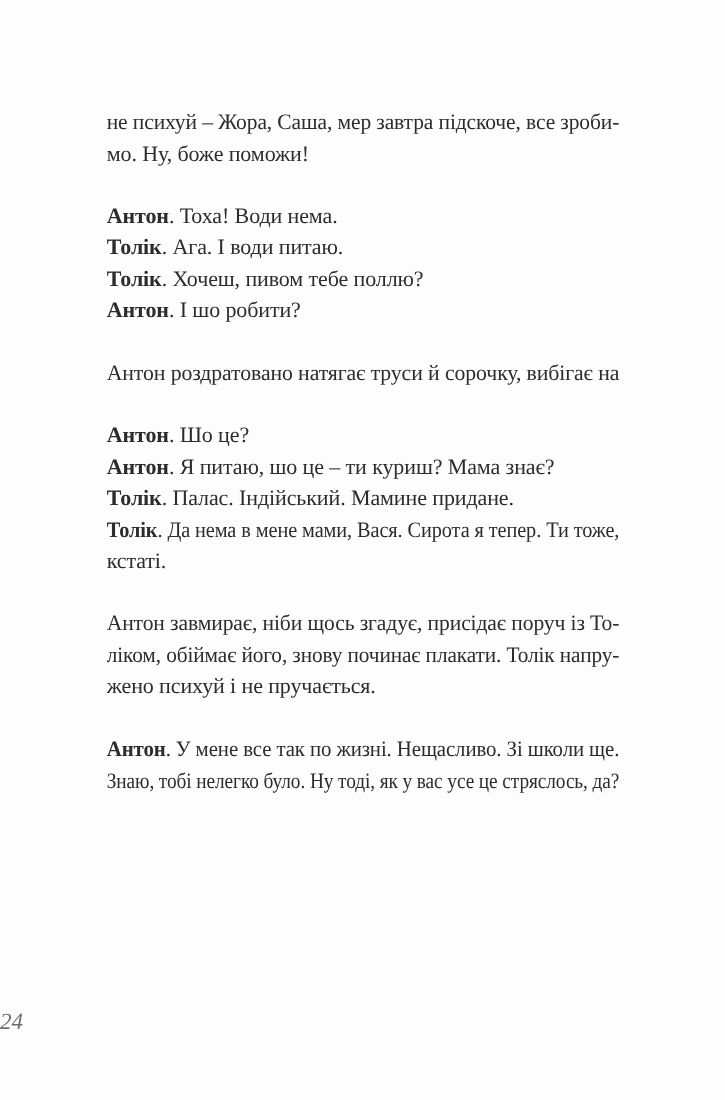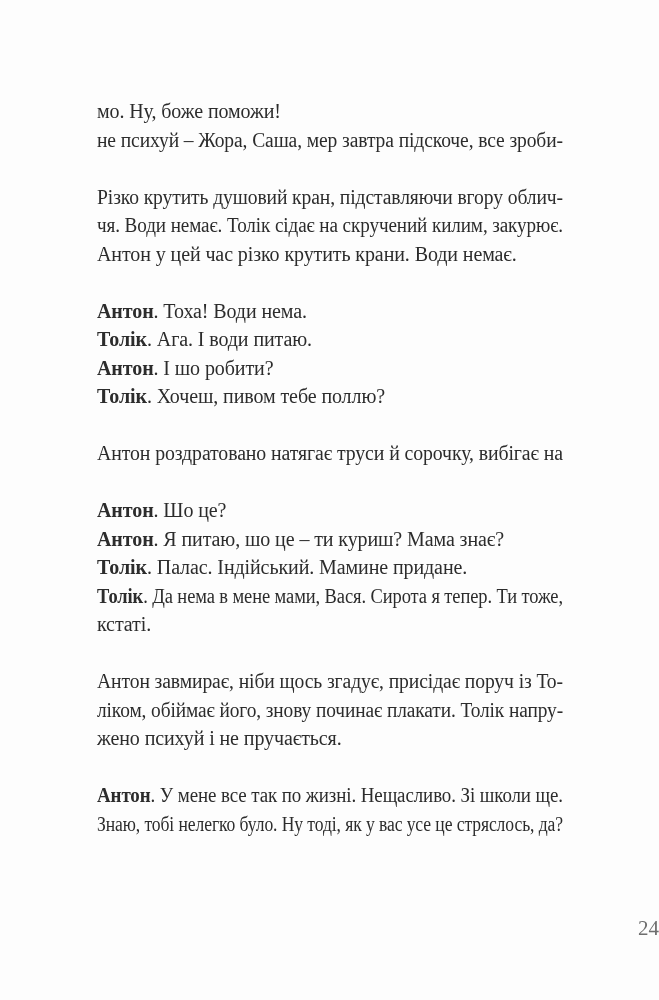--- a/index.html
+++ b/index.html
@@ -35,49 +35,45 @@
   .ln {
     display: inline-block;
     transform-origin: 0 50%;
   }
   .spk { font-weight: 700; }
   .page-number {
     position: absolute;
     top: 916px;
     left: 0;
     width: 659px;
-    text-align: right;
+    text-align: left;
     font-size: 21px;
     line-height: 24px;
     color: #6e6e6e;
+    font-style: italic;
   }
 </style>
 </head>
 <body>
 
 <div class="book-page">
 
   <div class="page-text">
 
     <div class="block">
+      <div class="line j"><span class="ln" style="transform: scaleX(0.977131);">не психуй – Жора, Саша, мер завтра підскоче, все зроби-</span></div>
       <div class="line"><span class="ln">мо. Ну, боже поможи!</span></div>
-      <div class="line j"><span class="ln" style="transform: scaleX(0.977131);">не психуй – Жора, Саша, мер завтра підскоче, все зроби-</span></div>
     </div>
 
-    <div class="block">
-      <div class="line j"><span class="ln" style="transform: scaleX(0.979184);">Різко крутить душовий кран, підставляючи вгору облич-</span></div>
-      <div class="line j"><span class="ln" style="transform: scaleX(0.956695);">чя. Води немає. Толік сідає на скручений килим, закурює.</span></div>
-      <div class="line"><span class="ln">Антон у цей час різко крутить крани. Води немає.</span></div>
-    </div>
 
     <div class="block">
       <div class="line"><span class="ln"><span class="spk">Антон</span><span>. Тоха! Води нема.</span></span></div>
       <div class="line"><span class="ln"><span class="spk">Толік</span><span>. Ага. І води питаю.</span></span></div>
+      <div class="line"><span class="ln"><span class="spk">Толік</span><span>. Хочеш, пивом тебе поллю?</span></span></div>
       <div class="line"><span class="ln"><span class="spk">Антон</span><span>. І шо робити?</span></span></div>
-      <div class="line"><span class="ln"><span class="spk">Толік</span><span>. Хочеш, пивом тебе поллю?</span></span></div>
     </div>
 
     <div class="block">
       <div class="line j"><span class="ln" style="transform: scaleX(0.990173);">Антон роздратовано натягає труси й сорочку, вибігає на</span></div>
     </div>
 
     <div class="block">
       <div class="line"><span class="ln"><span class="spk">Антон</span><span>. Шо це?</span></span></div>
       <div class="line"><span class="ln"><span class="spk">Антон</span><span>. Я питаю, шо це – ти куриш? Мама знає?</span></span></div>
       <div class="line"><span class="ln"><span class="spk">Толік</span><span>. Палас. Індійський. Мамине придане.</span></span></div>

